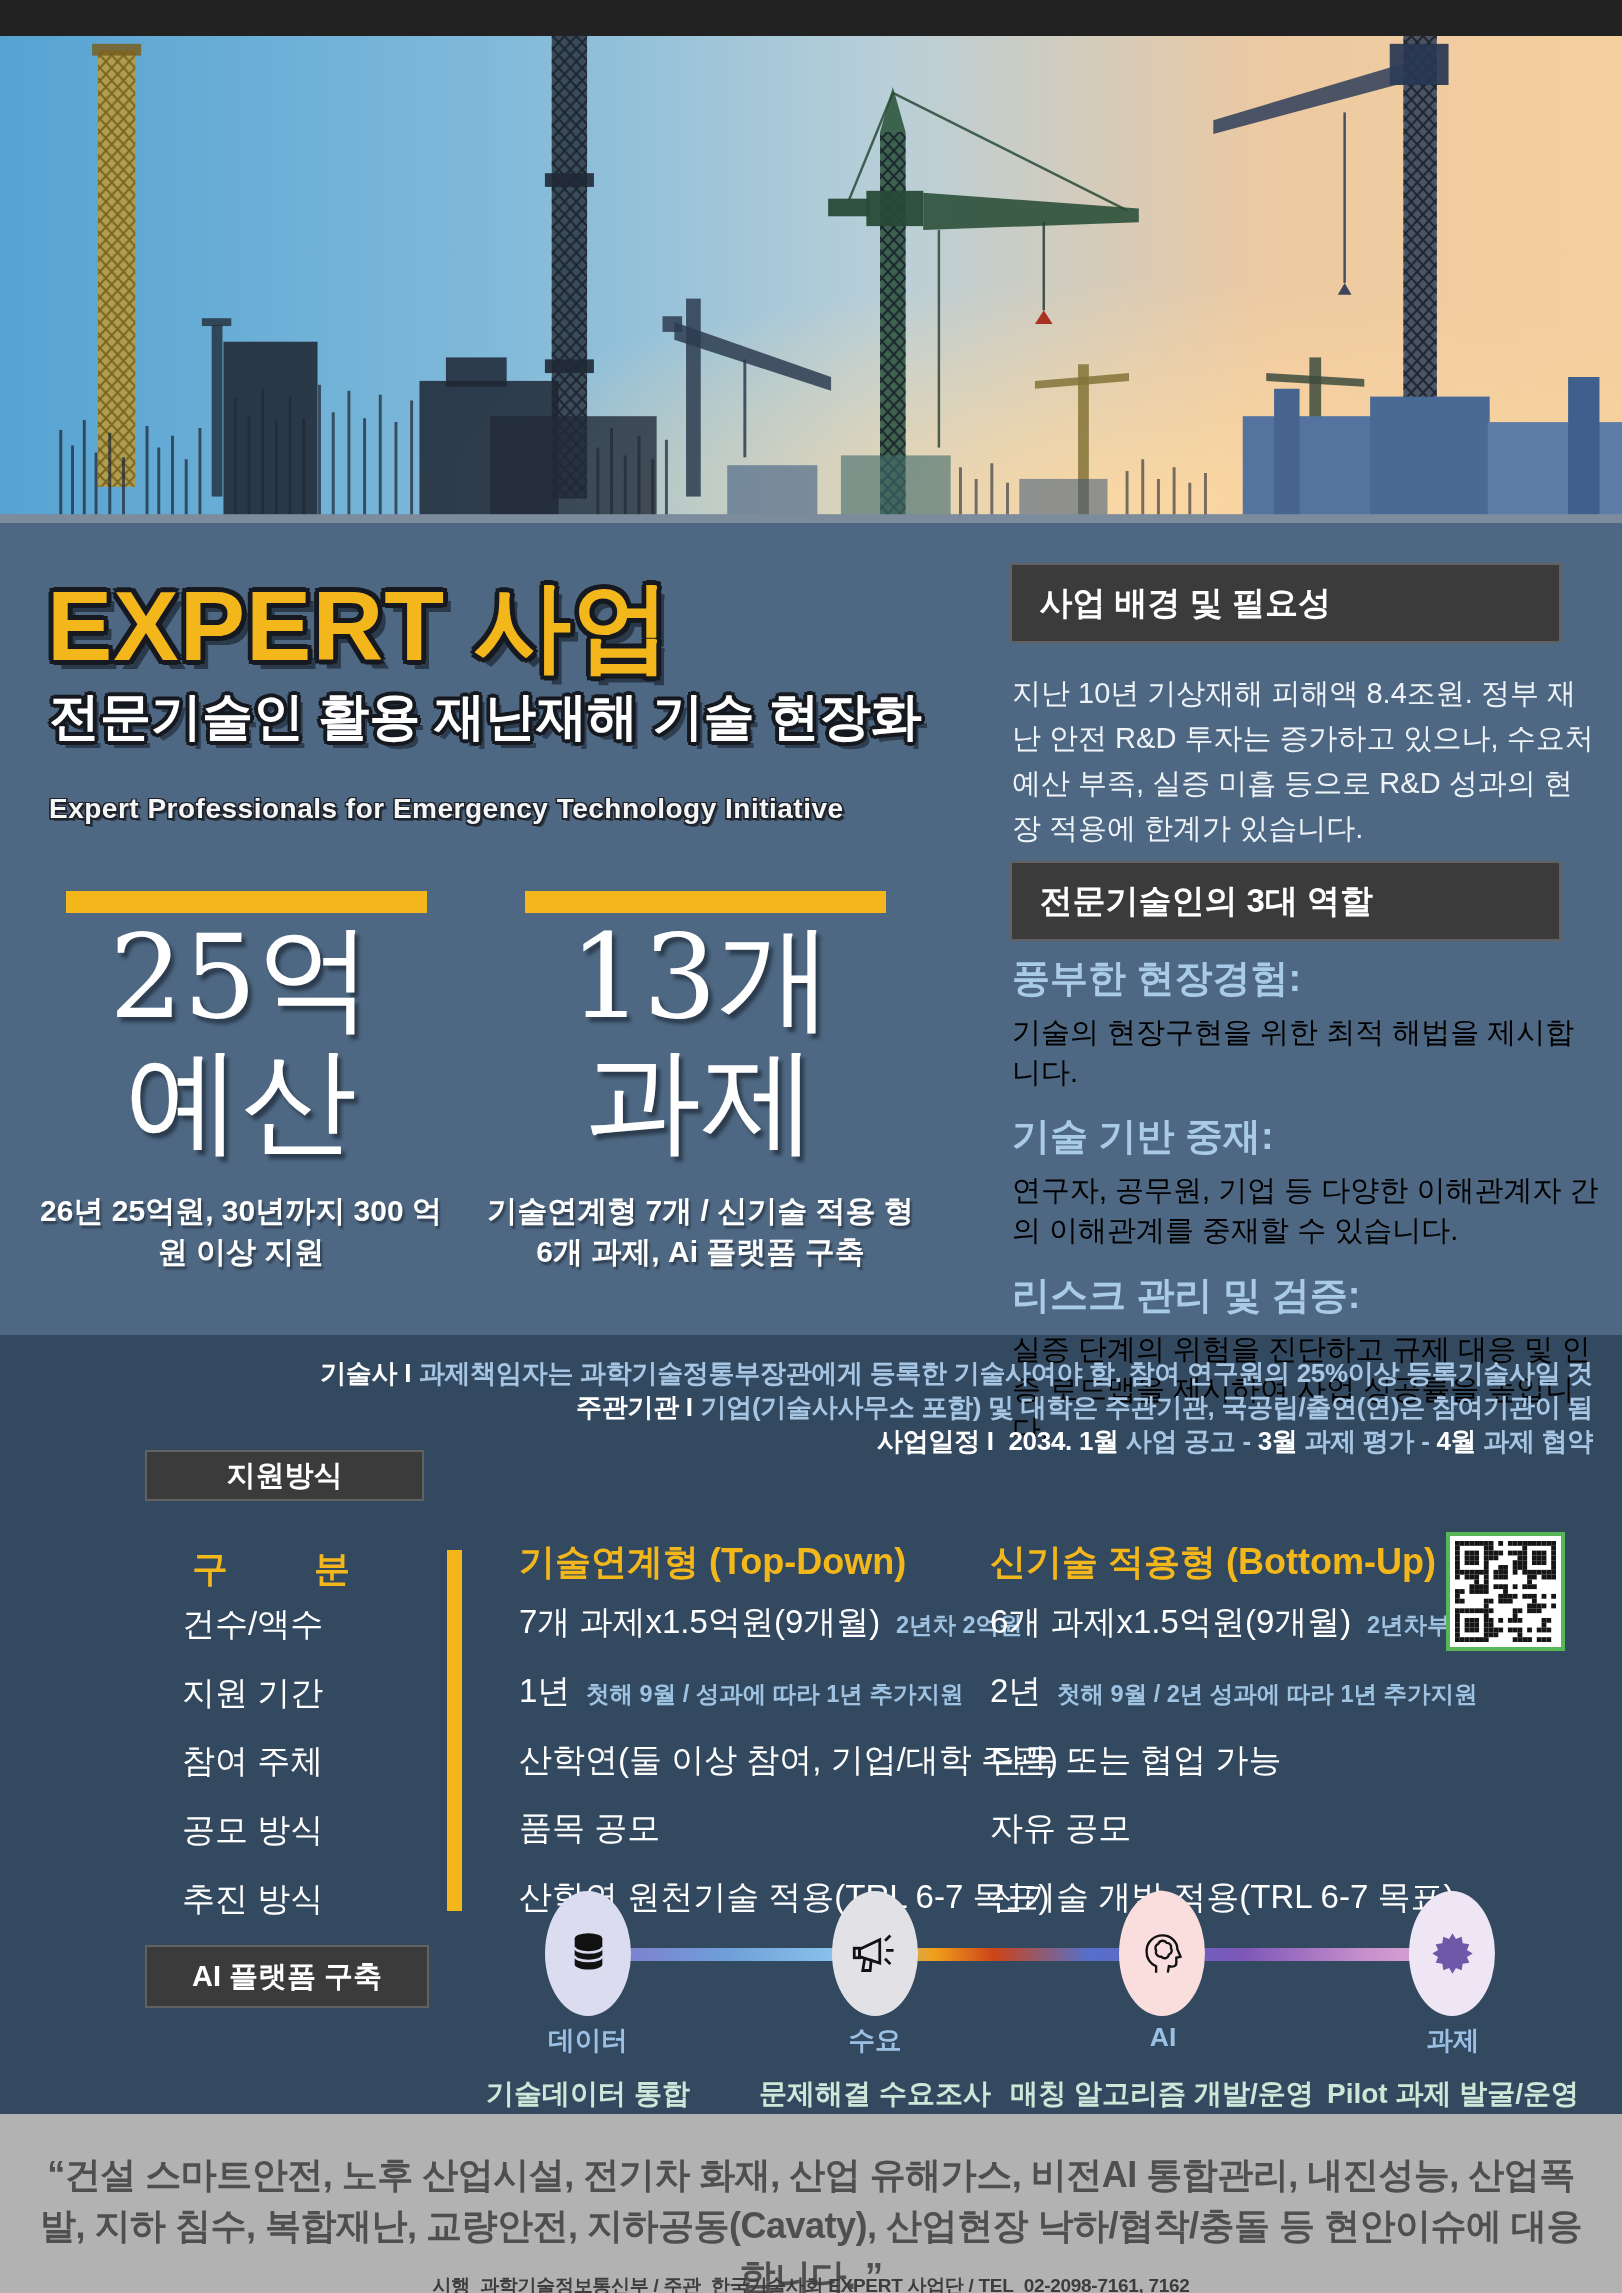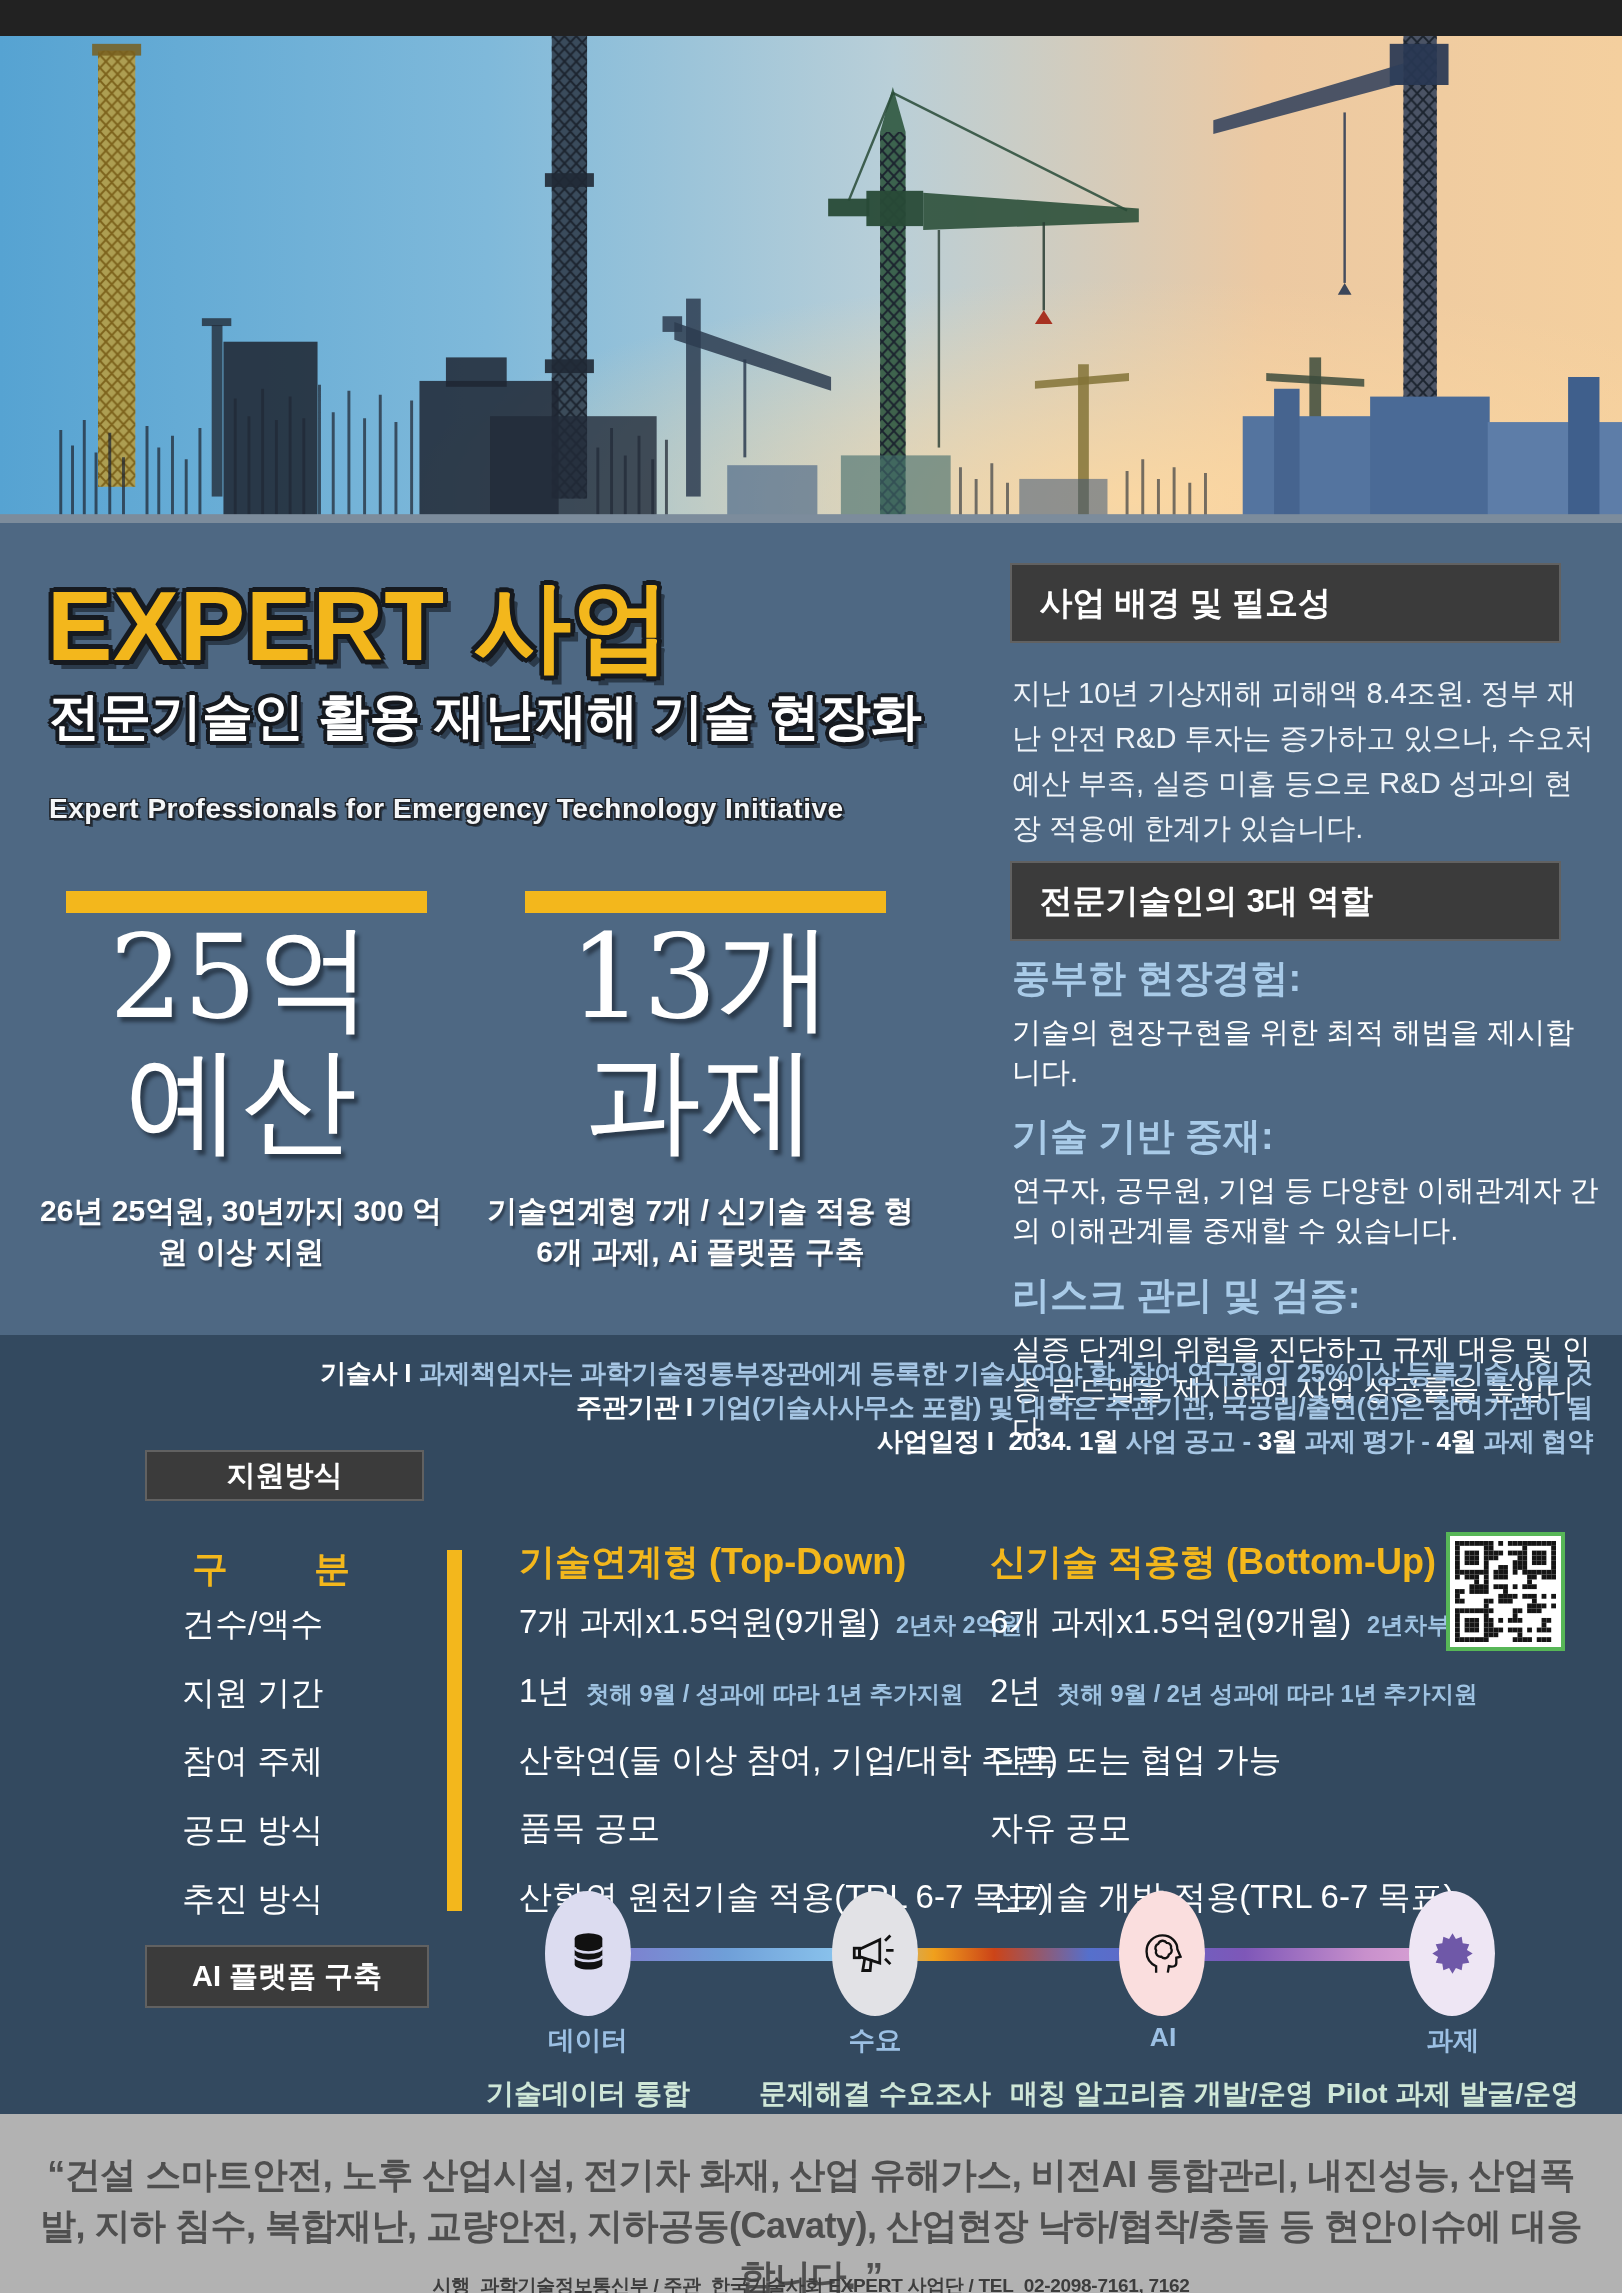--- a/index.html
+++ b/index.html
@@ -62,21 +62,21 @@
   #box-roles{left:1010px;top:825px;width:551px;height:80px;}
   #box-support{left:145px;top:1414px;width:279px;height:51px;}
   #box-ai{left:145px;top:1909px;width:284px;height:63px;}
   
   .bg-body{
     position:absolute;left:1012px;top:635px;width:588px;
     font-size:29px;line-height:1.55;color:#eef3f8;font-weight:500;
   }
   .roles{position:absolute;left:1012px;top:917px;width:588px;}
   .role-title{color:#a9cbe8;font-size:38px;font-weight:700;margin:0 0 7.8px 0;}
-  .role-desc{color:#ffffff;font-size:29px;line-height:1.38;font-weight:500;margin:0 0 19.6px 0;}
+  .role-desc{color:#000000;font-size:29px;line-height:1.38;font-weight:500;margin:0 0 19.6px 0;}
   
   .notice{
     position:absolute;right:29px;top:1321px;text-align:right;
     font-size:26px;line-height:1.3;letter-spacing:-0.3px;
   }
   .notice .lbl{color:#ffffff;font-weight:800;margin-right:7.8px;}
   .notice .txt{color:#a6c6e4;font-weight:600;}
   .notice .wt{color:#ffffff;font-weight:800;}
   
   .col-label{position:absolute;left:192px;top:1509px;color:#f3b71c;font-size:36px;font-weight:700;word-spacing:76px;}

